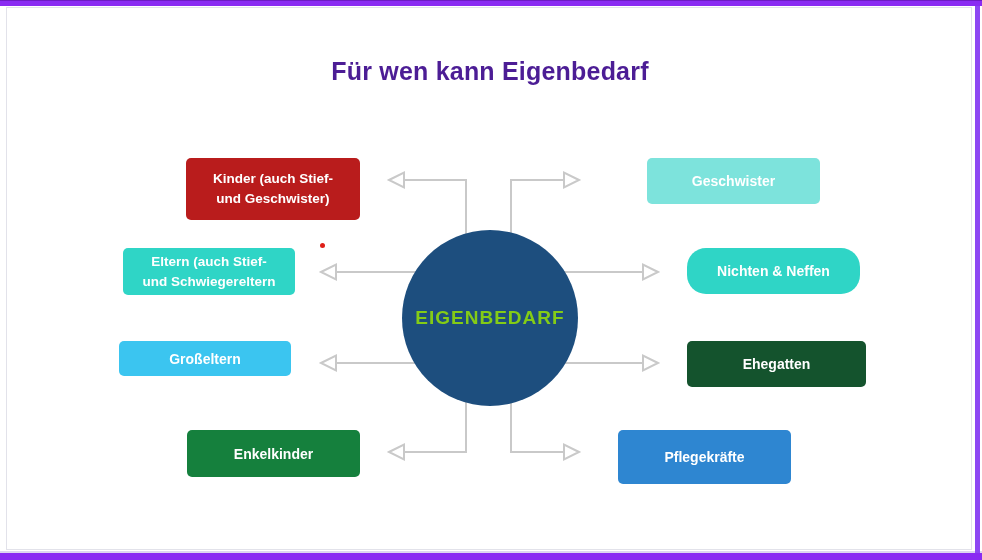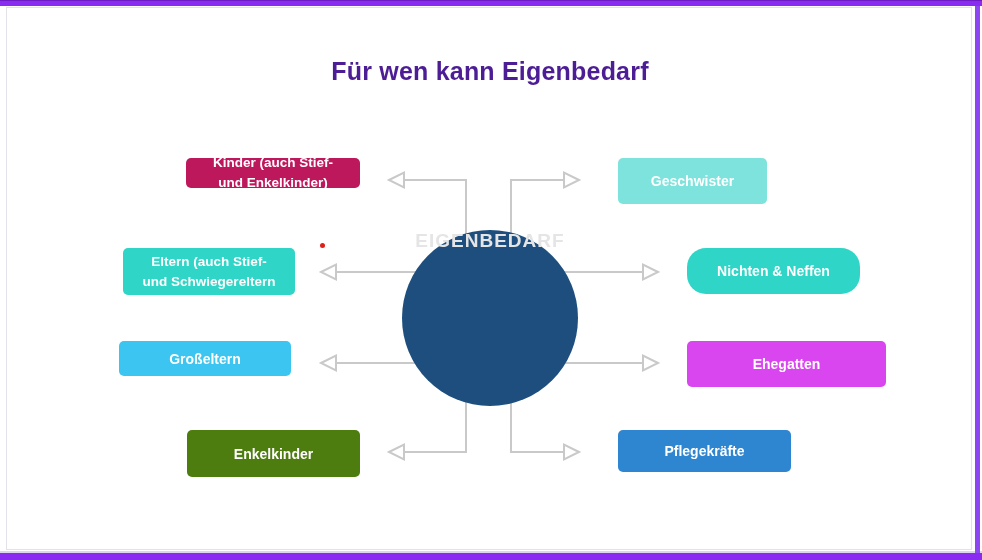--- a/index.html
+++ b/index.html
@@ -22,22 +22,22 @@
     position:absolute; top:56px; left:0; width:980px; text-align:center;
     font-size:25px; line-height:31px; font-weight:700; color:#4c1d95;
     letter-spacing:0.2px; z-index:2;
   }
   .title span { display:block; }
 
   .connectors { position:absolute; left:0; top:0; z-index:1; }
 
   .circle {
     position:absolute; left:402px; top:230px; width:176px; height:176px;
-    border-radius:50%; display:flex; justify-content:center;
-    color:#e5e5e5; font-weight:700; font-size:19px; letter-spacing:1px; z-index:2;
+    border-radius:50%; display:flex; align-items:center; justify-content:center;
+    color:#84cc16; font-weight:700; font-size:19px; letter-spacing:1px; z-index:2;
   }
 
   .node {
     position:absolute; z-index:2; border-radius:5px;
     display:flex; align-items:center; justify-content:center; text-align:center;
     color:#ffffff; font-weight:600; font-size:13.5px; line-height:20px;
   }
   .node.single { font-size:14px; }
 
   .dot { position:absolute; left:320px; top:243px; width:5px; height:5px; border-radius:50%; z-index:3; }
@@ -73,53 +73,53 @@
       <path d="M658,363 L643,355.5 L643,370.5 Z"></path>
       <path d="M389,452 L404,444.5 L404,459.5 Z"></path>
       <path d="M579,452 L564,444.5 L564,459.5 Z"></path>
     </g>
   </svg>
 
   <div class="circle" style="background-color: rgb(29, 78, 126);">
     <span>EIGENBEDARF</span>
   </div>
 
-  <div class="node" style="left: 186px; top: 158px; width: 174px; height: 30px; background-color: #be185d;">
+  <div class="node" style="left: 186px; top: 158px; width: 174px; height: 62px; background-color: #b91c1c;">
     <span>
-      <span>Kinder (auch Stief-</span><br><span>und Enkelkinder)</span>
+      <span>Kinder (auch Stief-</span><br><span>und Geschwister)</span>
     </span>
   </div>
 
-  <div class="node single" style="left: 618px; top: 158px; width: 149px; height: 46px; background-color: rgb(125, 227, 220);">
+  <div class="node single" style="left: 647px; top: 158px; width: 173px; height: 46px; background-color: rgb(125, 227, 220);">
     <span>Geschwister</span>
   </div>
 
   <div class="node" style="left: 123px; top: 248px; width: 172px; height: 47px; background-color: rgb(47, 213, 198);">
     <span>
       <span>Eltern (auch Stief-</span><br><span>und Schwiegereltern</span>
     </span>
   </div>
 
   <div class="node single" style="left: 687px; top: 248px; width: 173px; height: 46px; background-color: rgb(47, 213, 198); border-radius: 19px;">
     <span>Nichten &amp; Neffen</span>
   </div>
 
   <div class="node single" style="left: 119px; top: 341px; width: 172px; height: 35px; background-color: rgb(59, 197, 240);">
     <span>Großeltern</span>
   </div>
 
-  <div class="node single" style="left: 687px; top: 341px; width: 199px; height: 46px; background-color: #d946ef;">
+  <div class="node single" style="left: 687px; top: 341px; width: 179px; height: 46px; background-color: #14532d;">
     <span>Ehegatten</span>
   </div>
 
-  <div class="node single" style="left: 187px; top: 430px; width: 173px; height: 47px; background-color: #4d7c0f;">
+  <div class="node single" style="left: 187px; top: 430px; width: 173px; height: 47px; background-color: #15803d;">
     <span>Enkelkinder</span>
   </div>
 
-  <div class="node single" style="left: 618px; top: 430px; width: 173px; height: 42px; background-color: rgb(46, 134, 209);">
+  <div class="node single" style="left: 618px; top: 430px; width: 173px; height: 54px; background-color: rgb(46, 134, 209);">
     <span>Pflegekräfte</span>
   </div>
 
   <div class="dot" style="background-color: rgb(223, 31, 24);"></div>
 
   <div class="frame-top" style="background-color: rgb(138, 43, 242);"></div>
   <div class="frame-bottom-line"></div>
   <div class="frame-bottom" style="background-color: rgb(138, 43, 242);"></div>
   <div class="frame-right" style="background-color: rgb(141, 70, 243);"></div>
 

